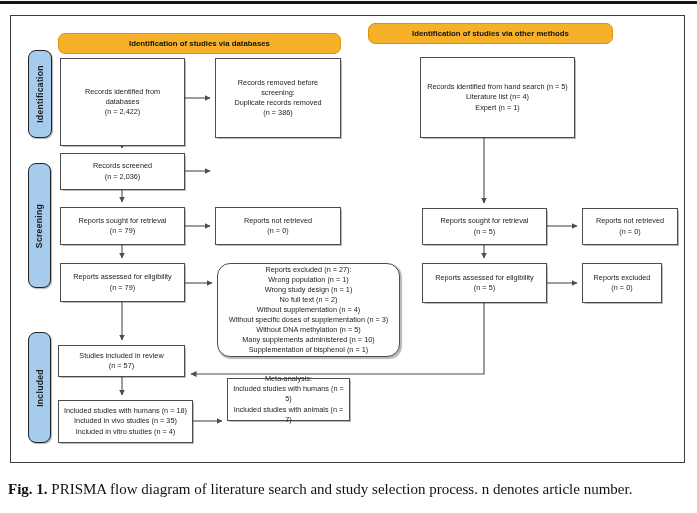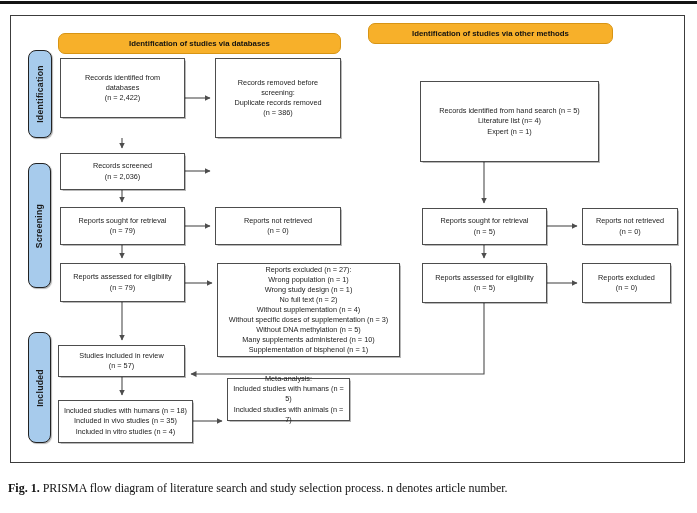--- a/index.html
+++ b/index.html
@@ -31,27 +31,27 @@
     transform:rotate(-90deg);white-space:nowrap;
     font-size:8.6px;font-weight:bold;color:#1a1a1a;letter-spacing:0.3px;
   }
   .fbox{
     position:absolute;background:#ffffff;border:1px solid var(--box-border);
     display:flex;align-items:center;justify-content:center;text-align:center;
     font-size:7.3px;line-height:1.38;color:#1c1c1c;
     white-space:pre-line;padding:2px 3px;
     box-shadow:1.2px 1.2px 1px rgba(0,0,0,0.28);
   }
-  .fbox.tight{line-height:1.36;padding:1px 2px;}
+  .fbox.tight{line-height:1.36;padding:1px 2px;border-radius:13px;}
   svg.wires{position:absolute;left:0;top:0;width:697px;height:513px;pointer-events:none;}
   svg.wires path{stroke:var(--connector);stroke-width:1.1;fill:none;}
   svg.wires .ah{fill:var(--connector);stroke:none;}
   .caption{
     position:absolute;left:8px;top:481px;width:680px;
-    font-family:"Liberation Serif","DejaVu Serif",serif;font-size:12px;color:#111;
+    font-family:"Liberation Serif","DejaVu Serif",serif;font-size:15px;color:#111;
   }
   .caption b{font-weight:bold;}
 </style>
 </head>
 <body>
 
 <div class="page">
   <div class="top-rule"></div>
   <div class="frame"></div>
 
@@ -84,21 +84,21 @@
   <div class="sideband" style="left:28px;top:50px;width:24px;height:88px;">
     <span>Identification</span>
   </div>
   <div class="sideband" style="left:28px;top:163px;width:23px;height:125px;">
     <span>Screening</span>
   </div>
   <div class="sideband" style="left:28px;top:332px;width:23px;height:111px;">
     <span>Included</span>
   </div>
 
-  <div class="fbox" style="left:60px;top:58px;width:125px;height:60px;">Records identified from
+  <div class="fbox" style="left:60px;top:58px;width:125px;height:88px;">Records identified from
 databases
 (n = 2,422)</div>
   <div class="fbox" style="left:215px;top:58px;width:126px;height:80px;">Records removed before
 screening:
 Duplicate records removed
 (n = 386)</div>
   <div class="fbox" style="left:60px;top:153px;width:125px;height:37px;">Records screened
 (n = 2,036)</div>
   <div class="fbox" style="left:60px;top:207px;width:125px;height:38px;">Reports sought for retrieval
 (n = 79)</div>
@@ -117,26 +117,26 @@
 Supplementation of bisphenol (n = 1)</div>
   <div class="fbox" style="left:58px;top:345px;width:127px;height:32px;">Studies included in review
 (n = 57)</div>
   <div class="fbox" style="left:58px;top:400px;width:135px;height:43px;">Included studies with humans (n = 18)
 Included in vivo studies (n = 35)
 Included in vitro studies (n = 4)</div>
   <div class="fbox" style="left:227px;top:378px;width:123px;height:43px;">Meta-analysis:
 Included studies with humans (n = 5)
 Included studies with animals (n = 7)</div>
 
-  <div class="fbox" style="left:420px;top:57px;width:179px;height:81px;margin-top:24px;">Records identified from hand search (n = 5)
+  <div class="fbox" style="left:420px;top:57px;width:155px;height:81px;">Records identified from hand search (n = 5)
 Literature list (n= 4)
 Expert (n = 1)</div>
   <div class="fbox" style="left:422px;top:208px;width:125px;height:37px;">Reports sought for retrieval
 (n = 5)</div>
   <div class="fbox" style="left:582px;top:208px;width:96px;height:37px;">Reports not retrieved
 (n = 0)</div>
   <div class="fbox" style="left:422px;top:263px;width:125px;height:40px;">Reports assessed for eligibility
 (n = 5)</div>
-  <div class="fbox" style="left:582px;top:263px;width:89px;height:40px;">Reports excluded
+  <div class="fbox" style="left:582px;top:263px;width:80px;height:40px;">Reports excluded
 (n = 0)</div>
 
   <div class="caption"><b>Fig. 1.</b><span> PRISMA flow diagram of literature search and study selection process. n denotes article number.</span></div>
 </div>
 
 </body></html>

